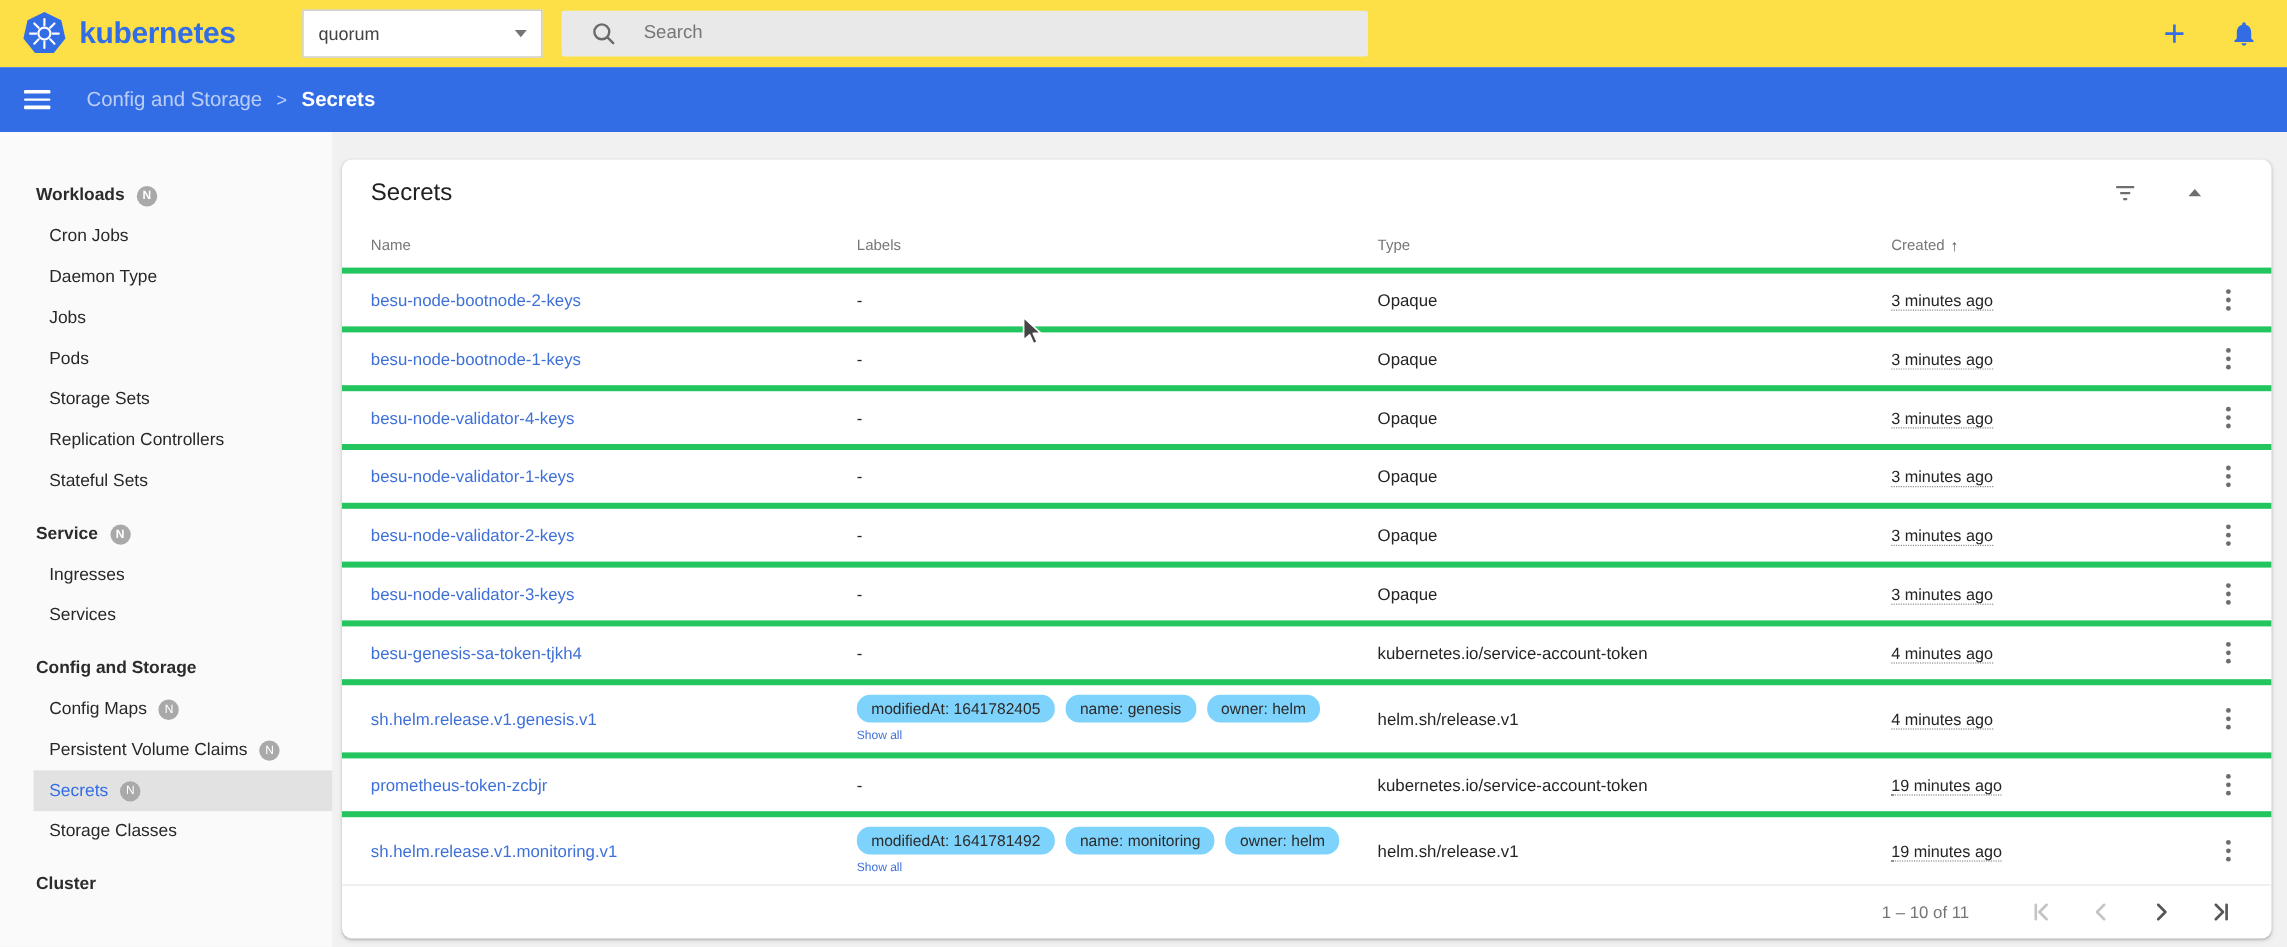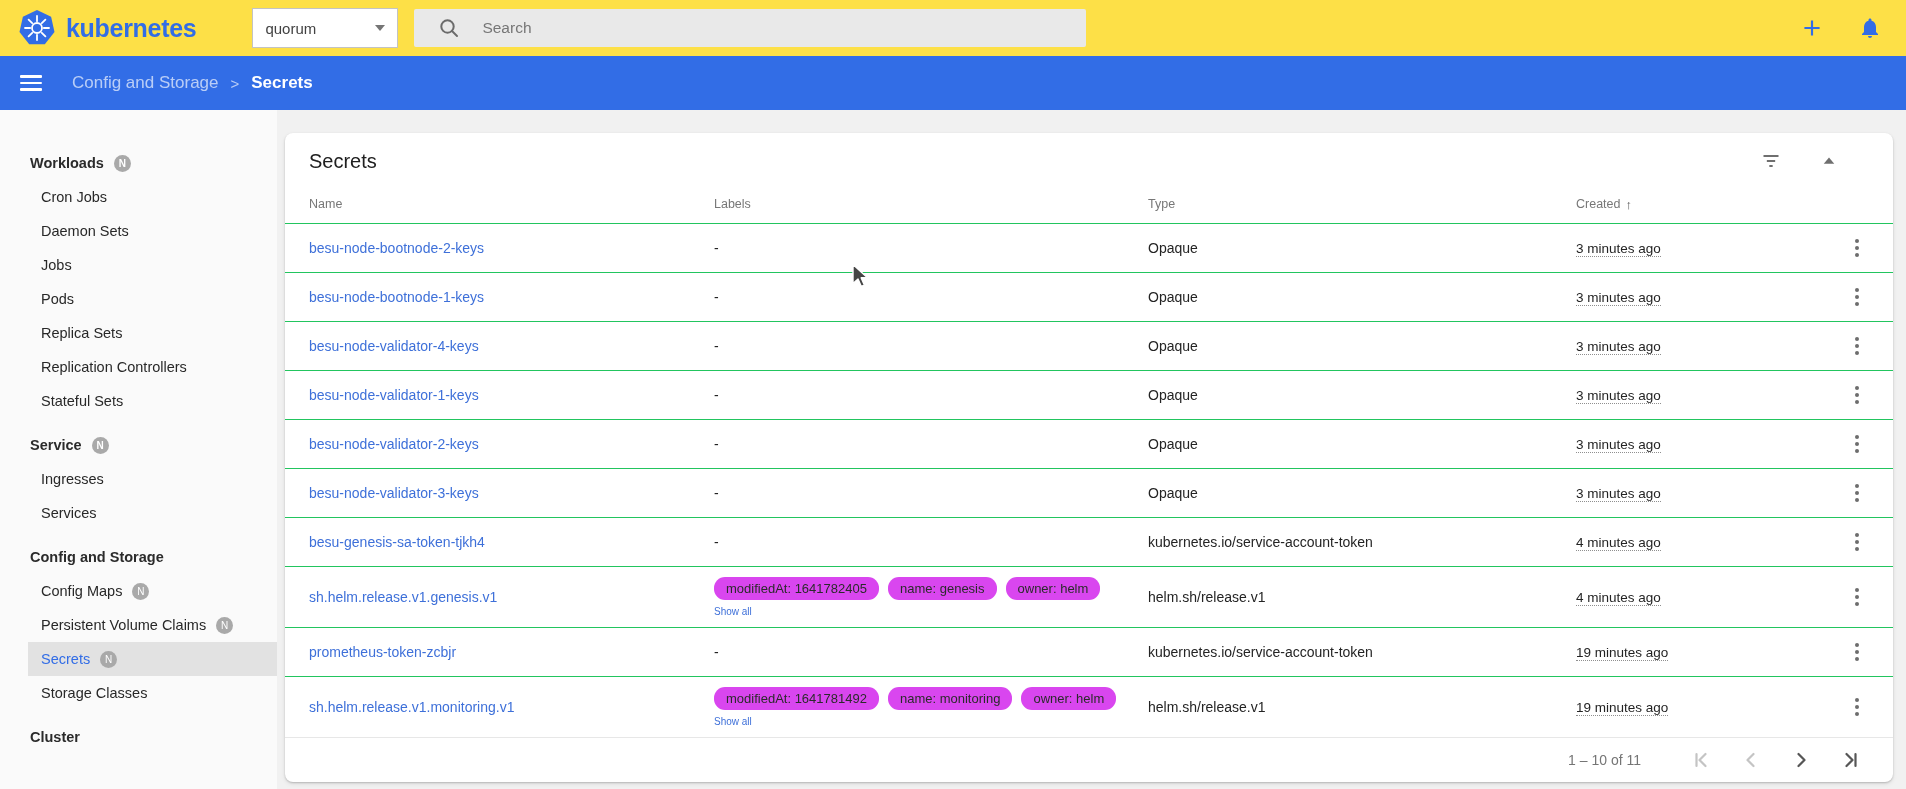--- a/index.html
+++ b/index.html
@@ -5,21 +5,21 @@
   * { box-sizing: border-box; margin: 0; padding: 0; }
   html,body { width:1906px; height:789px; overflow:hidden; }
   body {
     font-family: "Liberation Sans", sans-serif;
     background:#f1f1f1; color:#242424; position:relative;
   }
   
   .topbar{ height:56px; background:#fde047; display:flex; align-items:center; padding-left:18px; }
   .brand{ display:flex; align-items:center; gap:10px; cursor:pointer; }
   .brand-text{ font-size:25px; font-weight:600; color:#326de6; letter-spacing:-0.3px; }
-  .ns-select{ margin-left:56px; width:146px; height:40px; background:#fff; border:1px solid #c3c3c3;
+  .ns-select{ margin-left:56px; width:200px; height:40px; background:#fff; border:1px solid #c3c3c3;
     display:flex; align-items:center; justify-content:space-between; padding:0 12px; cursor:pointer;gap:38px; }
   .ns-select .ns-val{ font-size:15px; color:#424242; }
   .caret{ width:0; height:0; border-left:5px solid transparent; border-right:5px solid transparent; border-top:6px solid #757575; }
   .searchbar{ margin-left:16px; width:672px; height:38px; background:#e9e9e9; border-radius:2px;
     display:flex; align-items:center; padding:0 24px; gap:22px; }
   .searchbar input{ flex:1; border:none; outline:none; background:transparent; font-size:15.5px; color:#333;
     font-family:"Liberation Sans",sans-serif; }
   .searchbar input::placeholder{ color:#767676; }
   .top-actions{ margin-left:auto; display:flex; align-items:center; gap:30px; padding-right:22px; }
   .icon-btn{ background:none; border:none; cursor:pointer; width:28px; height:28px; display:flex; align-items:center; justify-content:center; }
@@ -45,30 +45,30 @@
   .content{ flex:1; background:#f1f1f1; padding:23px 13px 0 8px; }
   .card{ background:#fff; border-radius:8px; height:649px; display:flex; flex-direction:column;
     box-shadow:0 1px 2px rgba(0,0,0,0.2), 0 2px 5px rgba(0,0,0,0.08); overflow:hidden; }
   .card-head{ display:flex; align-items:center; justify-content:space-between; padding:16px 24px 12px 24px; }
   .card-head h2{ font-size:20px; font-weight:400; color:#202020; }
   .card-tools{ display:flex; align-items:center; gap:34px; padding-right:28px; }
   .tool-btn{ background:none; border:none; cursor:pointer; width:24px; height:24px; display:flex; align-items:center; justify-content:center; }
   
   .tbl{ width:100%; }
   .trow{ display:grid; grid-template-columns:405px 434px 428px 245px 1fr; align-items:center;
-    min-height:49px; border-top:1px solid #22c55e; padding-left:24px; }
+    min-height:49px; border-top:5px solid #22c55e; padding-left:24px; }
   .trow.tall{ min-height:61px; }
   .trow.thead{ min-height:38px; border-top:none; }
   .th{ font-size:12.5px; color:#777; display:flex; align-items:center; gap:5px; }
   .sort-arrow{ color:#555; font-size:13px; }
   .td{ font-size:14px; color:#242424; }
   .name-link{ color:#3e70d9; text-decoration:none; cursor:pointer; }
   .labels-cell{ display:flex; flex-direction:column; justify-content:center; gap:6px; }
   .chips{ display:flex; gap:9px; flex-wrap:wrap; }
-  .chip{ background:#d946ef; border-radius:11px; padding:4px 12px; font-size:13px; color:#2b2b2b; white-space:nowrap; }
+  .chip{ background:#7dd3fc; border-radius:11px; padding:4px 12px; font-size:13px; color:#2b2b2b; white-space:nowrap; }
   .show-all{ color:#3e70d9; font-size:10px; text-decoration:none; cursor:pointer; width:max-content; }
   .created-val{ font-size:13.5px; border-bottom:1px dotted #8f8f8f; cursor:default; }
   .actions{ display:flex; justify-content:flex-end; padding-right:30px; }
   .kebab{ background:none; border:none; cursor:pointer; display:flex; flex-direction:column; gap:3px; padding:4px; }
   .kebab .dot{ width:4px; height:4px; border-radius:50%; background:#6d6d6d; }
   
   .pager{ margin-top:auto; border-top:1px solid #e7e7e7; height:47px; display:flex; align-items:center;
     justify-content:flex-end; gap:26px; padding-right:30px; }
   .pager-range{ font-size:14px; color:#757575; margin-right:22px; }
   .pg-btn{ background:none; border:none; cursor:pointer; width:24px; height:24px; display:flex; align-items:center; justify-content:center; color:#565656; }
@@ -144,30 +144,30 @@
 
     <nav class="sidebar" id="sidebar">
         <div class="sec-h">
           <span class="sec-label">Workloads</span>
           <span class="badge">N</span>
         </div>
         <div class="nav-item">
           <span class="item-label">Cron Jobs</span>
         </div>
         <div class="nav-item">
-          <span class="item-label">Daemon Sets</span>
+          <span class="item-label">Daemon Type</span>
         </div>
         <div class="nav-item">
           <span class="item-label">Jobs</span>
         </div>
         <div class="nav-item">
           <span class="item-label">Pods</span>
         </div>
         <div class="nav-item">
-          <span class="item-label">Replica Sets</span>
+          <span class="item-label">Storage Sets</span>
         </div>
         <div class="nav-item">
           <span class="item-label">Replication Controllers</span>
         </div>
         <div class="nav-item">
           <span class="item-label">Stateful Sets</span>
         </div>
         <div class="sec-h">
           <span class="sec-label">Service</span>
           <span class="badge">N</span>

